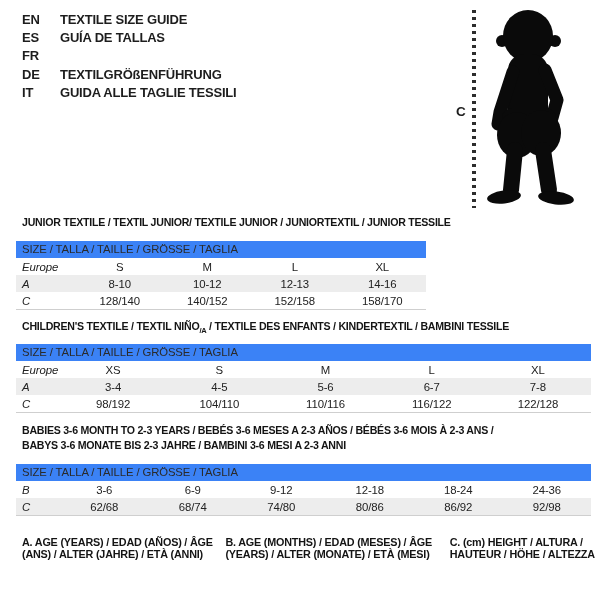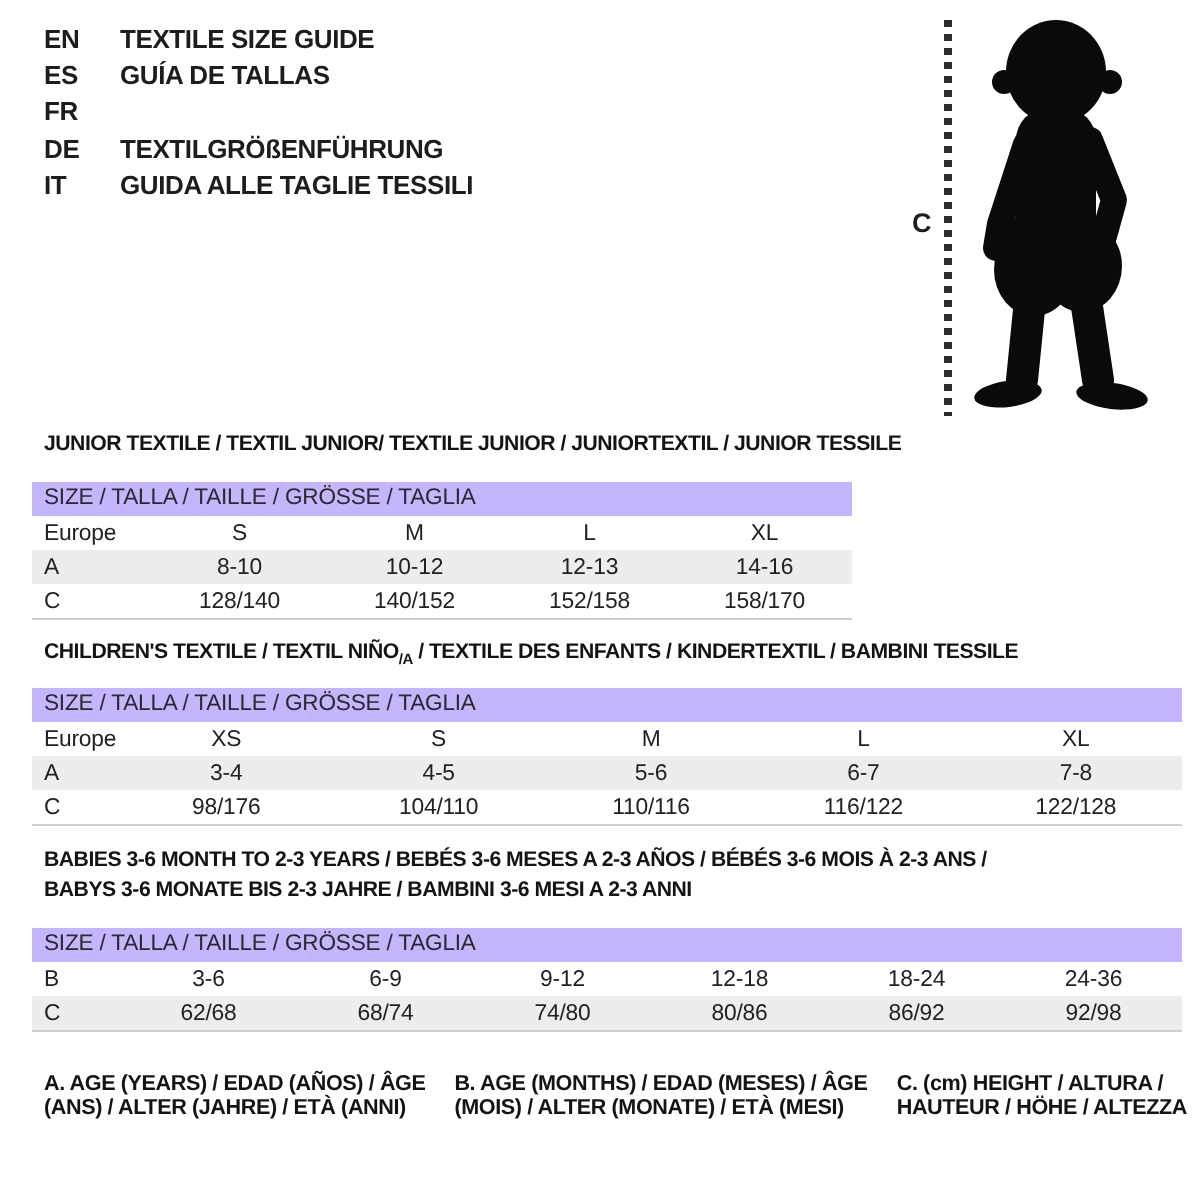--- a/index.html
+++ b/index.html
@@ -23,25 +23,25 @@
   .sec-title{
     position:absolute;left:22px;font-size:10.6px;font-weight:bold;
     letter-spacing:-0.25px;white-space:nowrap;color:#141414;line-height:14.5px;
   }
   .sub{font-size:7.5px;position:relative;top:2.5px;}
   
   .tbl{position:absolute;left:16px;}
   .t1{width:410px;}
   .t2,.t3{width:575px;}
   .bar{
-    height:17px;line-height:17px;background:#c4b5fd;color:#2a2a2a;
+    height:17px;line-height:17px;background:#3b82f6;color:#2a2a2a;
     padding-left:6px;font-size:11.3px;letter-spacing:-0.1px;
   }
   .trow{display:flex;align-items:center;height:17px;font-size:11.4px;letter-spacing:-0.1px;color:#222;}
-  .trow .lbl{padding-left:6px;box-sizing:border-box;}
+  .trow .lbl{padding-left:6px;box-sizing:border-box;font-style:italic;}
   .t1 .lbl{width:60px;}
   .t2 .lbl,.t3 .lbl{width:44px;}
   .trow .cell{flex:1;text-align:center;}
   .stripe{background:#ededed;}
   .tbl-body{border-bottom:1px solid #cfcfcf;}
   
   .footnotes{position:absolute;left:22px;top:536px;display:flex;gap:3.2px;}
   .footnote{font-size:10.8px;font-weight:bold;letter-spacing:-0.2px;line-height:12px;color:#141414;}
 </style>
 </head>
@@ -134,21 +134,21 @@
       <div class="trow stripe">
         <div class="lbl">A</div>
         <div class="cell">3-4</div>
         <div class="cell">4-5</div>
         <div class="cell">5-6</div>
         <div class="cell">6-7</div>
         <div class="cell">7-8</div>
       </div>
       <div class="trow">
         <div class="lbl">C</div>
-        <div class="cell">98/176</div>
+        <div class="cell">98/192</div>
         <div class="cell">104/110</div>
         <div class="cell">110/116</div>
         <div class="cell">116/122</div>
         <div class="cell">122/128</div>
       </div>
     </div>
   </div>
 
   <div class="sec-title" style="top:423px;">
     <div>BABIES 3-6 MONTH TO 2-3 YEARS / BEBÉS 3-6 MESES A 2-3 AÑOS / BÉBÉS 3-6 MOIS À 2-3 ANS /</div>
@@ -173,17 +173,17 @@
         <div class="cell">74/80</div>
         <div class="cell">80/86</div>
         <div class="cell">86/92</div>
         <div class="cell">92/98</div>
       </div>
     </div>
   </div>
 
   <div class="footnotes">
     <div class="footnote">A. AGE (YEARS) / EDAD (AÑOS) / ÂGE (ANS) / ALTER (JAHRE) / ETÀ (ANNI)</div>
-    <div class="footnote">B. AGE (MONTHS) / EDAD (MESES) / ÂGE (MOIS) / ALTER (MONATE) / ETÀ (MESI)</div>
+    <div class="footnote">B. AGE (MONTHS) / EDAD (MESES) / ÂGE (YEARS) / ALTER (MONATE) / ETÀ (MESI)</div>
     <div class="footnote">C. (cm) HEIGHT / ALTURA / HAUTEUR / HÖHE / ALTEZZA</div>
   </div>
 
 </div>
 
 </body></html>

